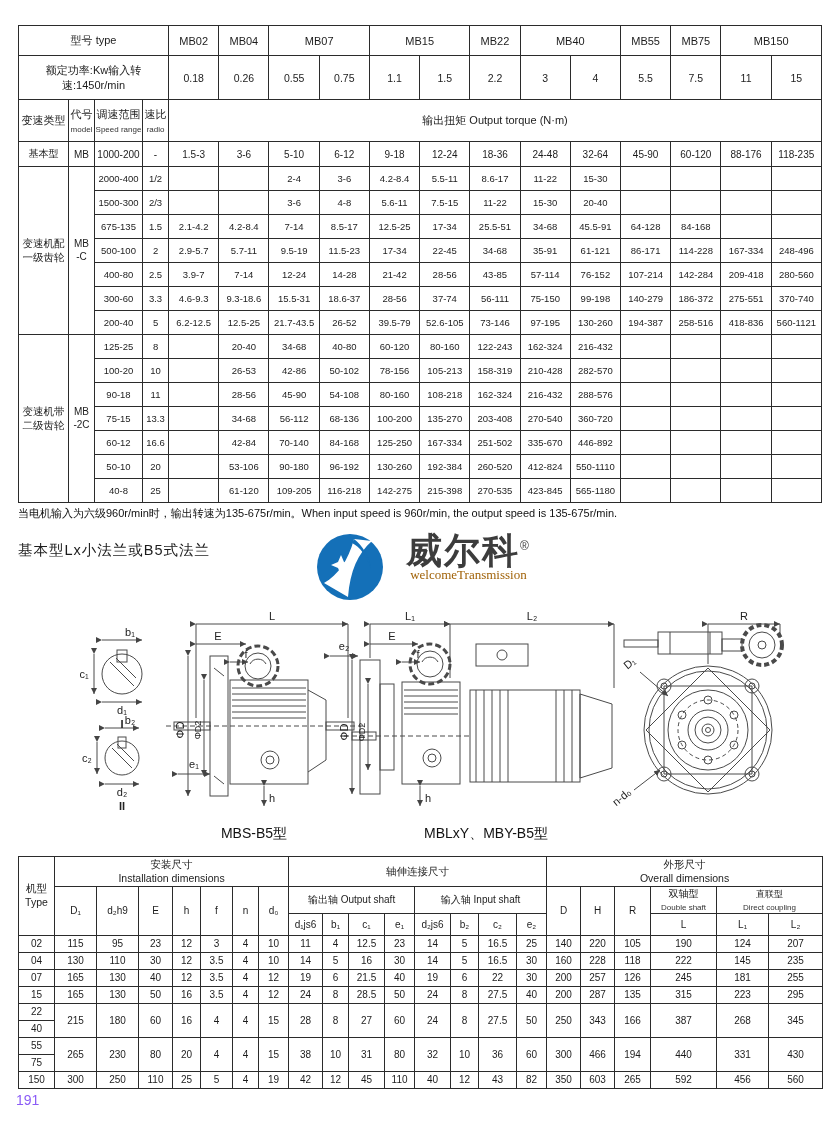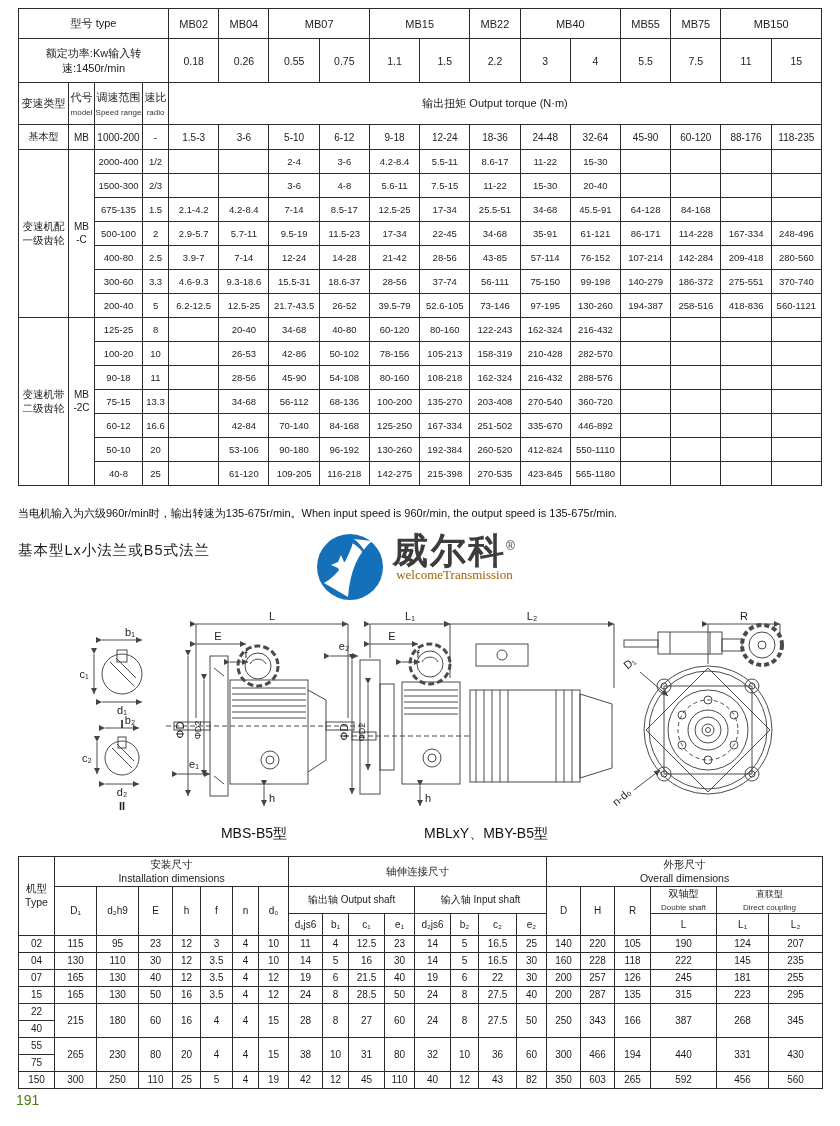--- a/index.html
+++ b/index.html
@@ -1,54 +1,54 @@
 <!DOCTYPE html>
 <html><head>
 <meta charset="utf-8">
 <style>
   html,body{margin:0;padding:0;background:#e8e8e8;}
   .page{position:relative;width:840px;height:1126px;background:#ffffff;
         font-family:"Liberation Sans",sans-serif;color:#1c1c1c;overflow:hidden;}
   table{border-collapse:collapse;table-layout:fixed;}
   
-  .toptbl{position:absolute;left:18px;top:8px;width:804px;font-size:9.5px;}
+  .toptbl{position:absolute;left:18px;top:25px;width:804px;font-size:9.5px;}
   .toptbl th,.toptbl td{border:1px solid #2b2b2b;text-align:center;vertical-align:middle;
         padding:0;font-weight:normal;overflow:hidden;}
   .toptbl tr{height:24px;}
   .toptbl tr.h1{height:30px;font-size:11px;}
   .toptbl tr.h2{height:44px;font-size:11px;}
   .toptbl tr.h3{height:42px;font-size:11px;}
   .toptbl tr.hb{height:25px;font-size:10px;}
   .sub{font-size:8px;color:#333;display:inline-block;line-height:1.1;}
   .vlabel{font-size:10.5px;line-height:1.3;padding:2px 19px;word-break:break-all;}
   .mlabel{white-space:pre-line;font-size:10px;line-height:1.25;}
   .pwr{font-size:10.5px;}
   
   .note{position:absolute;left:18px;top:506px;font-size:11px;color:#111;}
   .sec-cn{position:absolute;left:18px;top:541px;font-size:14.5px;letter-spacing:1px;text-align:center;}
   .sec-en{position:absolute;left:18px;top:560px;font-size:16px;font-weight:bold;}
   .logo{position:absolute;left:314px;top:531px;display:flex;align-items:flex-start;}
-  .logo-text{margin-left:6px;}
+  .logo-text{margin-left:20px;}
   .brand{font-size:36px;font-weight:bold;color:#3c3c3c;letter-spacing:2px;line-height:1.1;}
   .reg{font-size:12px;vertical-align:super;font-weight:normal;}
   .logo-sub{font-family:"Liberation Serif",serif;font-size:13px;color:#a16207;margin-top:-4px;text-align:center;}
   
   .drawings{position:absolute;left:18px;top:598px;}
   .drawings text{font-family:"Liberation Sans",sans-serif;}
   
   .bottbl{position:absolute;left:18px;top:856px;width:804px;font-size:10px;}
   .bottbl th,.bottbl td{border:1px solid #2b2b2b;text-align:center;vertical-align:middle;
         padding:0;font-weight:normal;overflow:hidden;}
   .bottbl thead tr.bh1{height:30px;}
   .bottbl thead tr.bh2{height:24px;}
   .bottbl thead tr.bh3{height:22px;}
   .bottbl tbody tr{height:17px;}
   .grp{font-size:10.5px;line-height:1.25;}
   .typehdr{white-space:pre-line;font-size:10.5px;line-height:1.3;}
-  .pageno{position:absolute;left:16px;top:1092px;font-size:14px;color:#4d7c0f;}
+  .pageno{position:absolute;left:16px;top:1092px;font-size:14px;color:#8b5cf6;}
 </style>
 </head>
 <body>
 
 <div class="page">
 
   <table class="toptbl">
     <colgroup>
       <col style="width:50px">
         <col style="width:26px">

